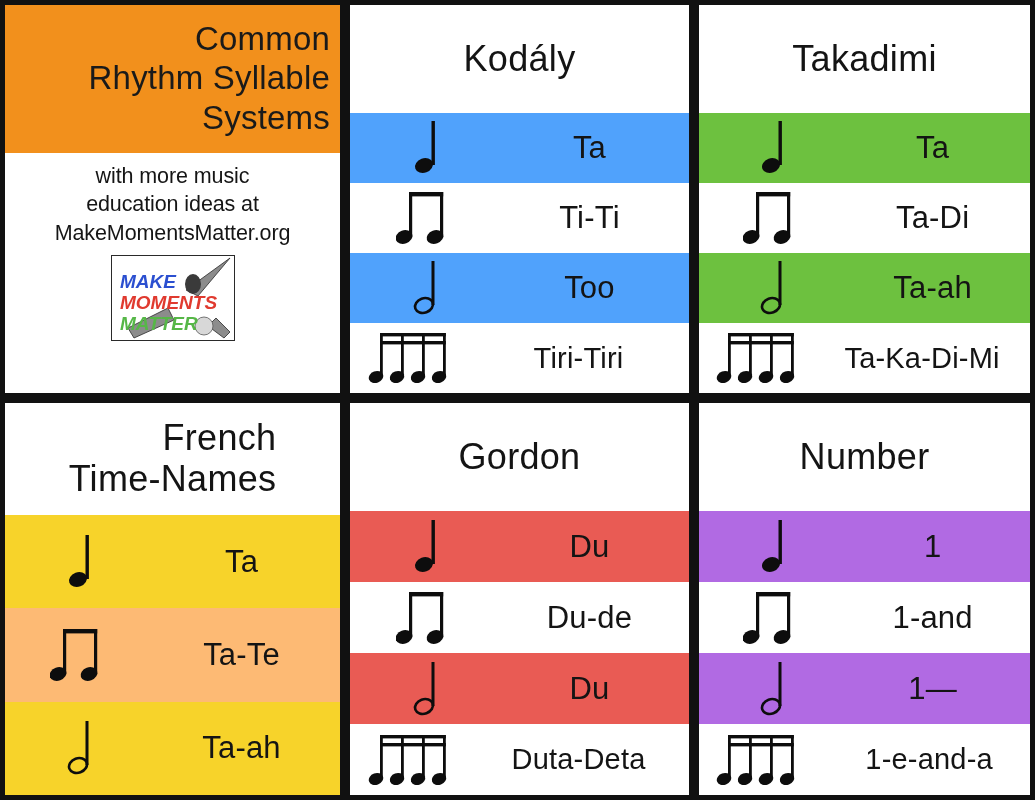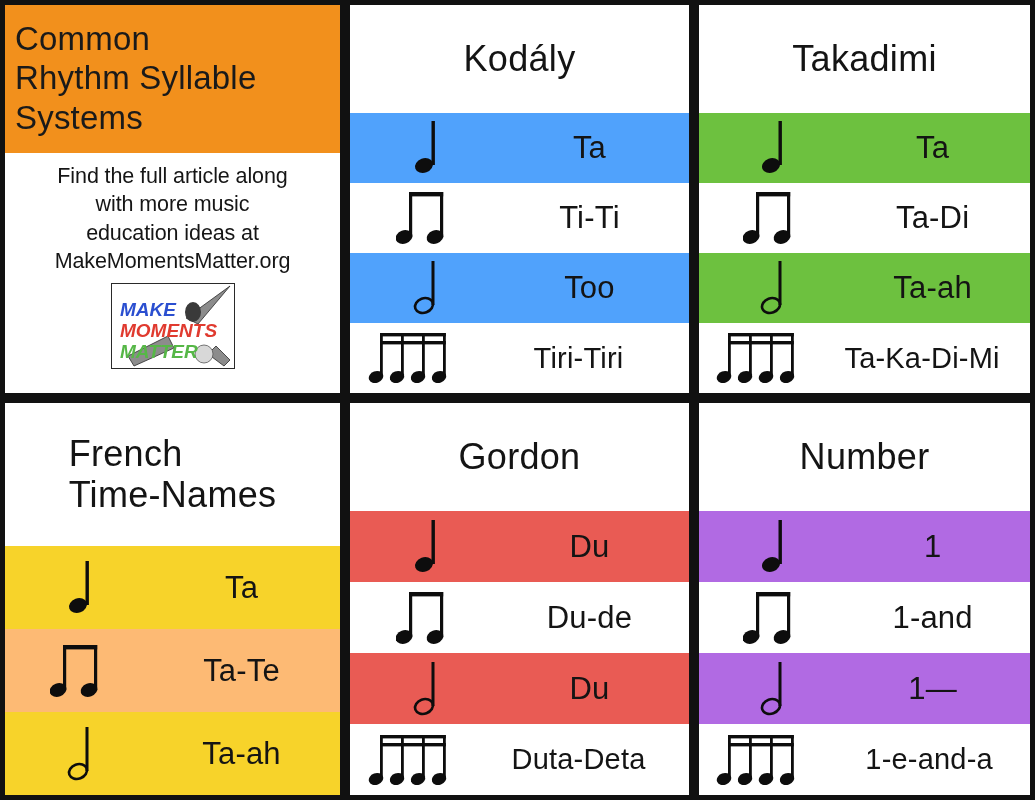--- a/index.html
+++ b/index.html
@@ -32,21 +32,21 @@
     border: 5px solid #111111;
     box-sizing: border-box;
     overflow: hidden;
     display: flex;
     flex-direction: column;
   }
 
   
   .intro-title {
     color: #1a1a1a;
-    text-align: left;
+    text-align: right;
     font-size: 33px;
     line-height: 1.19;
     font-weight: 400;
     letter-spacing: 0.2px;
     padding: 14px 10px 16px 10px;
     box-sizing: border-box;
   }
   .intro-body {
     flex: 1;
     background: #ffffff;
@@ -70,21 +70,21 @@
     height: 84px;
     border: 1.5px solid #2a2a2a;
     background: #ffffff;
     position: relative;
     overflow: hidden;
   }
   .logo svg { display: block; width: 100%; height: 100%; }
 
   
   .sys-head {
-    text-align: left;
+    text-align: right;
     color: #141414;
     font-size: 36px;
     line-height: 1.07;
     font-weight: 400;
     letter-spacing: 0.3px;
     display: flex;
     align-items: center;
     justify-content: center;
     box-sizing: border-box;
     padding: 0 6px;
@@ -132,21 +132,20 @@
 <div class="poster">
 
   <div class="panel">
     <div class="intro-title" style="background: rgb(242, 144, 28);">
       <div>Common</div>
       <div>Rhythm Syllable</div>
       <div>Systems</div>
     </div>
     <div class="intro-body">
       <div class="intro-text">
-        <div>Find the full article along</div>
         <div>with more music</div>
         <div>education ideas at</div>
         <div>MakeMomentsMatter.org</div>
       </div>
       <div class="logo">
         <svg viewBox="0 0 122 84" xmlns="http://www.w3.org/2000/svg">
           <rect x="0" y="0" width="122" height="84" fill="#ffffff"></rect>
           <g fill="#8c8c8c" stroke="#2a2a2a" stroke-width="0.8">
             <path d="M118 2 L74 34 L86 40 Z"></path>
             <path d="M104 62 L118 76 L112 82 L96 70 Z"></path>
@@ -262,21 +261,21 @@
       <ellipse cx="50" cy="50" rx="7.4" ry="5.8" fill="#0d0d0d" transform="rotate(-20 50 50)"></ellipse>
       <ellipse cx="71" cy="50" rx="7.4" ry="5.8" fill="#0d0d0d" transform="rotate(-20 71 50)"></ellipse>
     </svg>
           </div>
         <div class="syll-cell">Ta-Ka-Di-Mi</div>
       </div>
     </div>
   </div>
 
   <div class="panel two-line">
-    <div class="sys-head" style="height: 143px;">
+    <div class="sys-head" style="height: 112px;">
       <div>
         <div>French</div>
         <div>Time-Names</div>
       </div>
     </div>
     <div class="rows">
       <div class="row" style="background: rgb(247, 211, 42);">
         <div class="note-cell">
             <svg width="42" height="62" viewBox="0 0 42 62">
       <rect x="24.5" y="4" width="3.4" height="44" fill="#0d0d0d"></rect>

